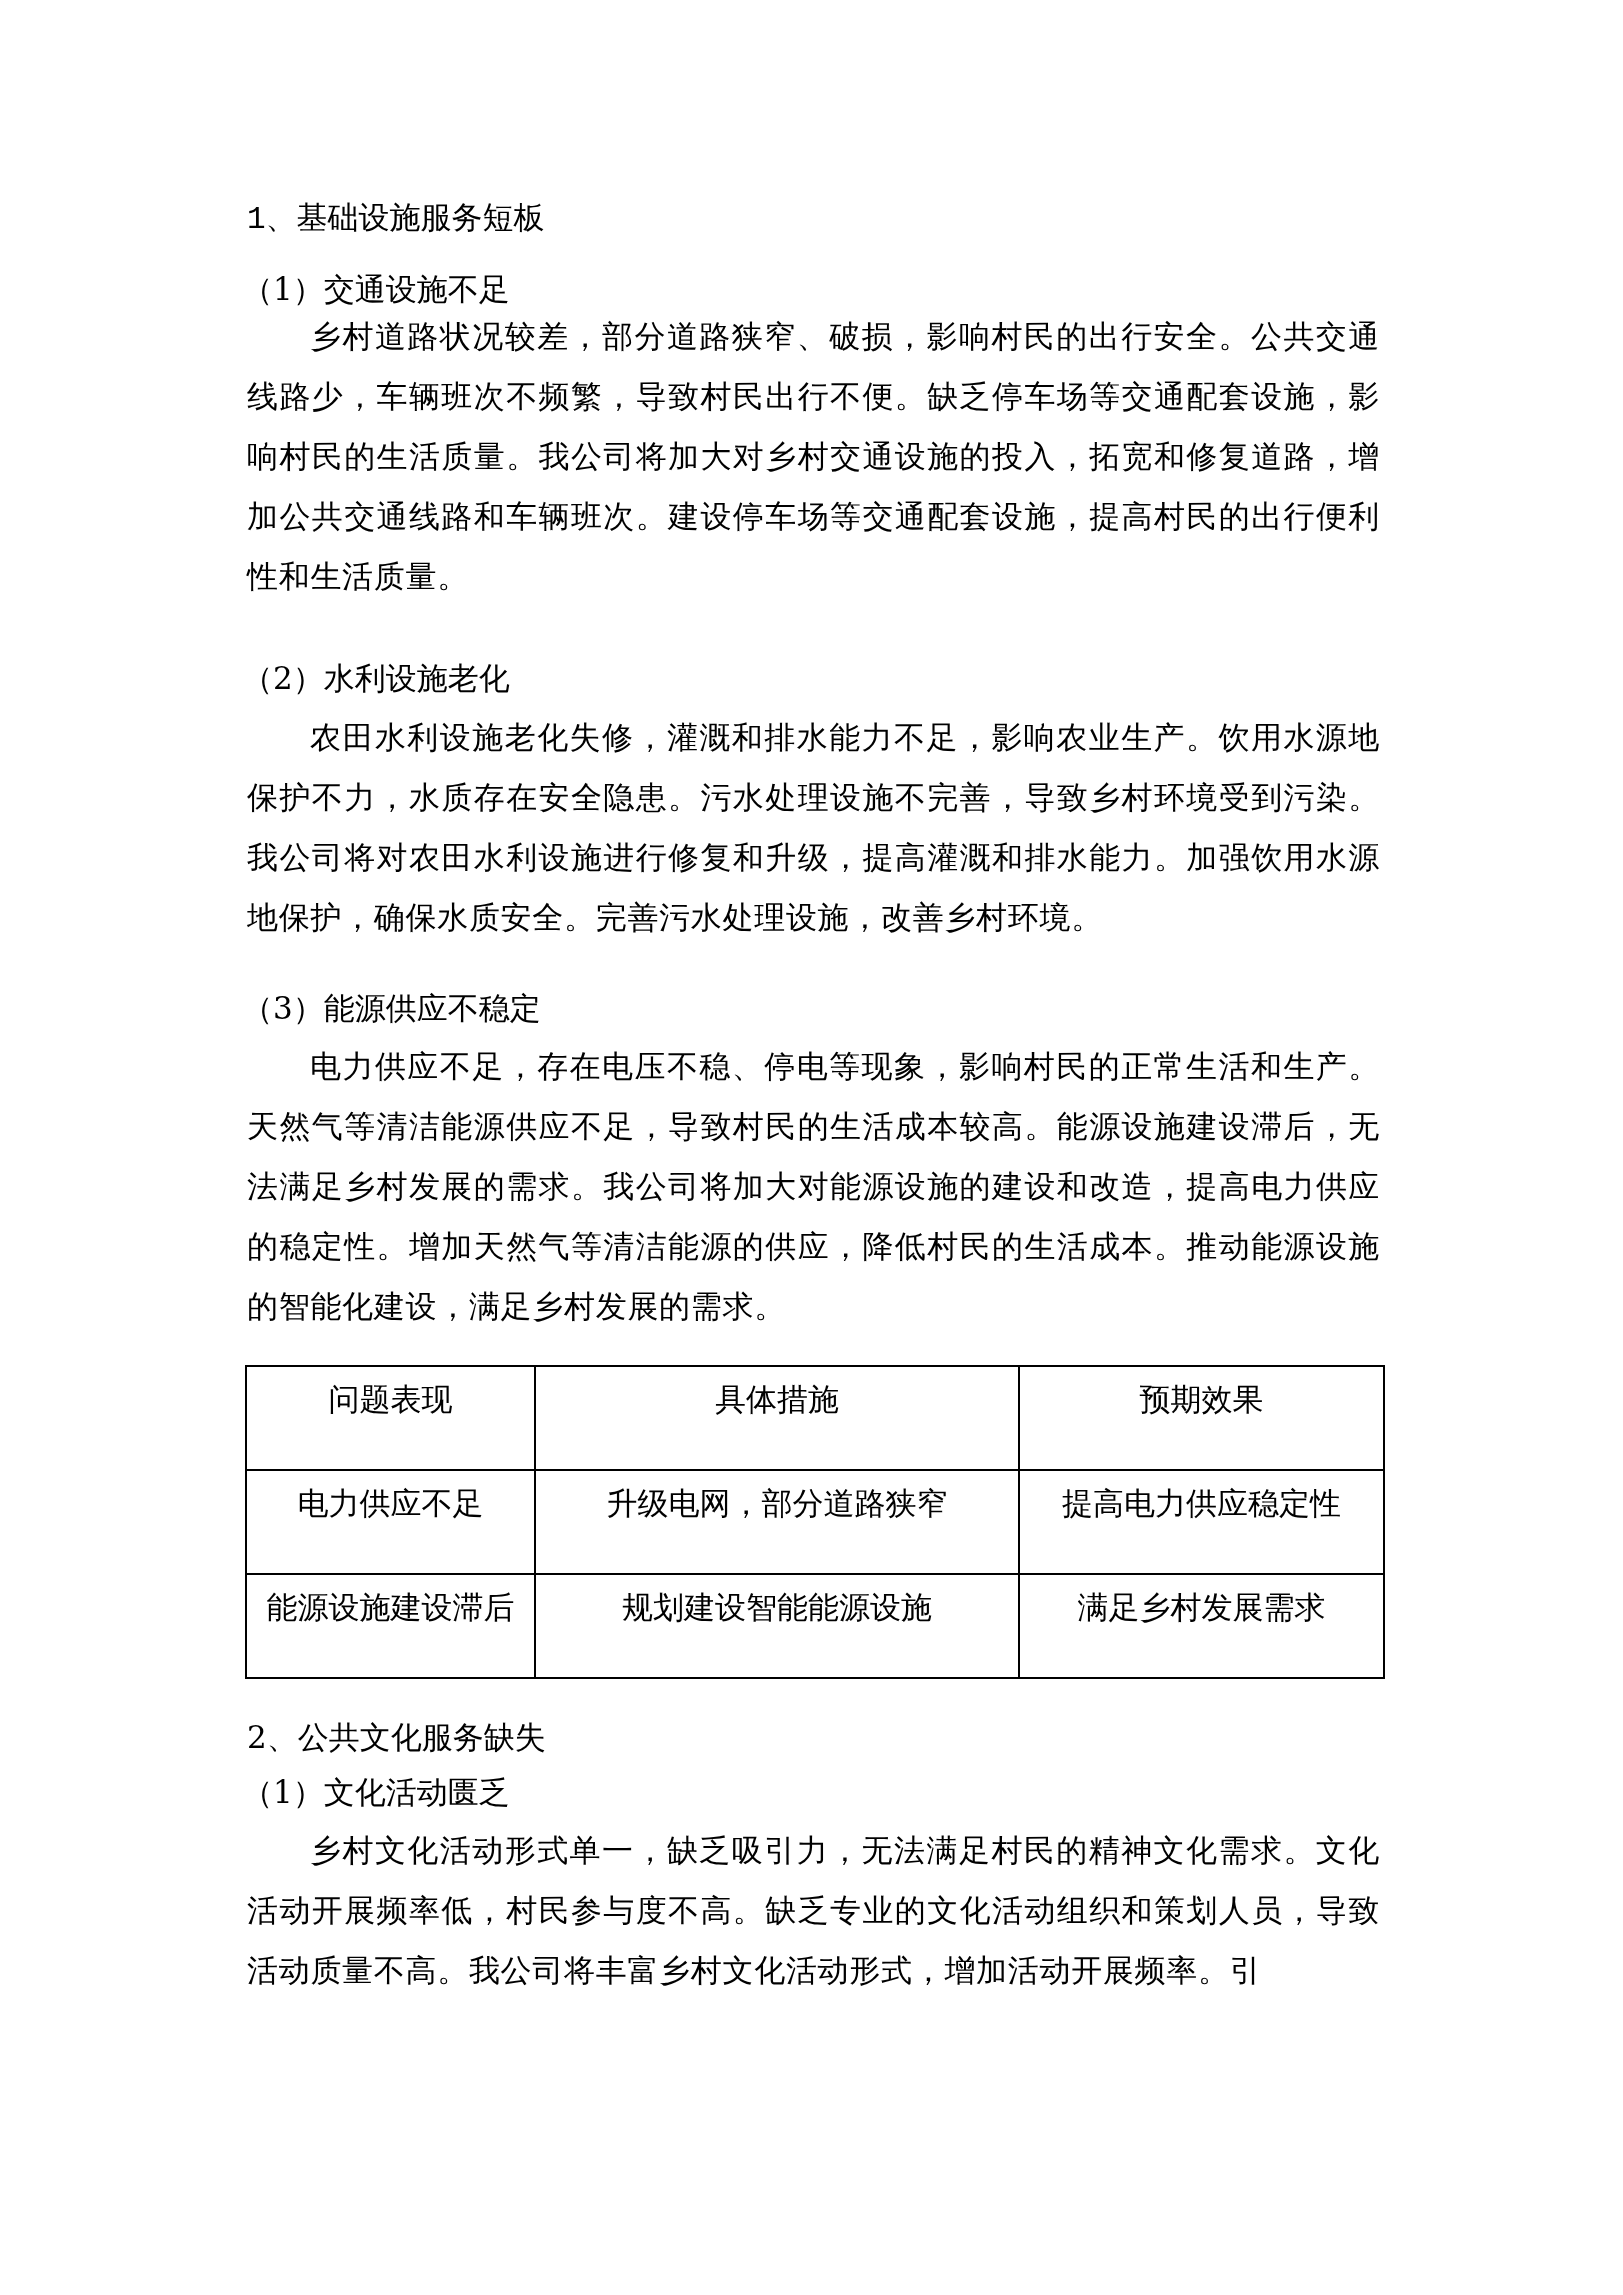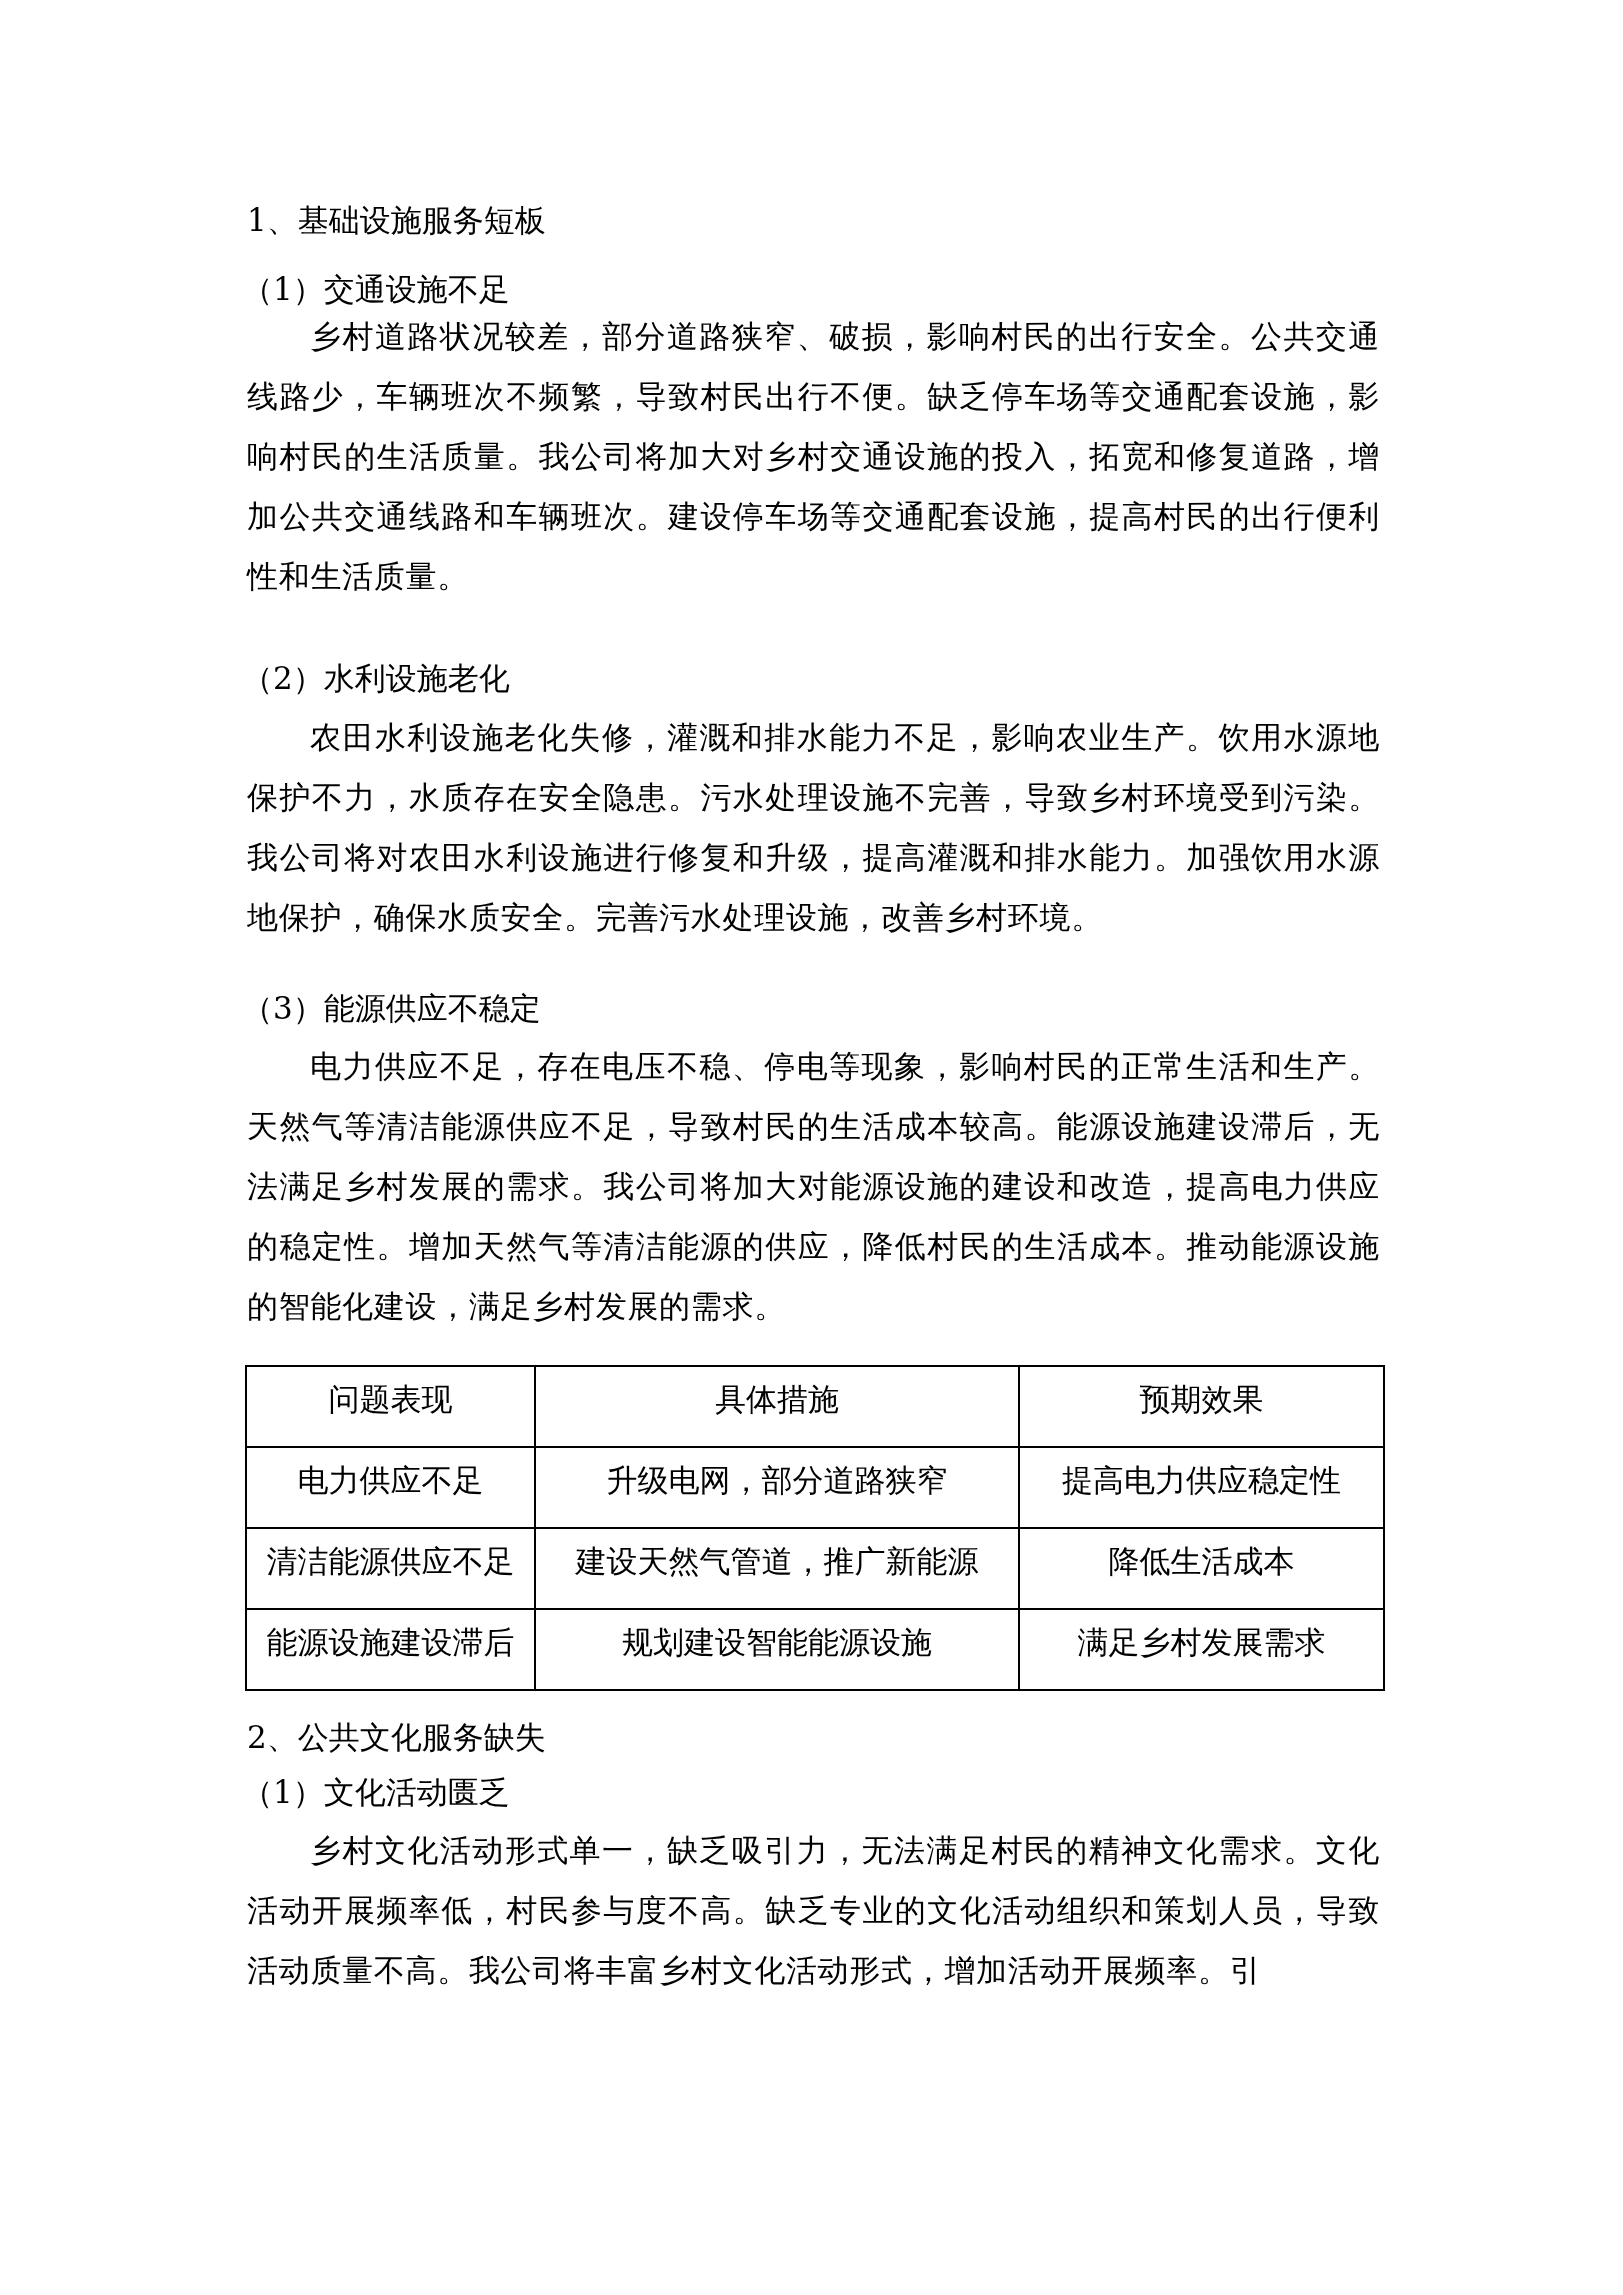--- a/index.html
+++ b/index.html
@@ -16,21 +16,21 @@
                   padding-top: 13px; font-size: 31px; line-height: 39px; height: 65px; }
   table.grid td.c1 { width: 285px; }
   table.grid td.c2 { width: 480px; }
   table.grid td.c3 { width: 361px; }
 </style>
 </head>
 <body>
 
 <div class="page">
 
-  <p class="h1" style="top:190px;">1、基础设施服务短板</p>
+  <p class="h1" style="top:190px;font-family:Liberation Mono, monospace;">1、基础设施服务短板</p>
 
   <p class="h2" style="top:259px;">（1）交通设施不足</p>
   <p class="p" style="top:306px;">乡村道路状况较差，部分道路狭窄、破损，影响村民的出行安全。公共交通线路少，车辆班次不频繁，导致村民出行不便。缺乏停车场等交通配套设施，影响村民的生活质量。我公司将加大对乡村交通设施的投入，拓宽和修复道路，增加公共交通线路和车辆班次。建设停车场等交通配套设施，提高村民的出行便利性和生活质量。</p>
 
   <p class="h2" style="top:648px;">（2）水利设施老化</p>
   <p class="p" style="top:707px;">农田水利设施老化失修，灌溉和排水能力不足，影响农业生产。饮用水源地保护不力，水质存在安全隐患。污水处理设施不完善，导致乡村环境受到污染。我公司将对农田水利设施进行修复和升级，提高灌溉和排水能力。加强饮用水源地保护，确保水质安全。完善污水处理设施，改善乡村环境。</p>
 
   <p class="h2" style="top:978px;">（3）能源供应不稳定</p>
   <p class="p" style="top:1036px;">电力供应不足，存在电压不稳、停电等现象，影响村民的正常生活和生产。天然气等清洁能源供应不足，导致村民的生活成本较高。能源设施建设滞后，无法满足乡村发展的需求。我公司将加大对能源设施的建设和改造，提高电力供应的稳定性。增加天然气等清洁能源的供应，降低村民的生活成本。推动能源设施的智能化建设，满足乡村发展的需求。</p>
 
@@ -40,25 +40,20 @@
       <td class="c1">问题表现</td>
       <td class="c2">具体措施</td>
       <td class="c3">预期效果</td>
     </tr>
     <tr>
       <td>电力供应不足</td>
       <td>升级电网，部分道路狭窄</td>
       <td>提高电力供应稳定性</td>
     </tr>
     <tr>
-      <td>清洁能源供应不足</td>
-      <td>建设天然气管道，推广新能源</td>
-      <td>降低生活成本</td>
-    </tr>
-    <tr>
       <td>能源设施建设滞后</td>
       <td>规划建设智能能源设施</td>
       <td>满足乡村发展需求</td>
     </tr>
   </tbody>
     </table>
 
   <p class="h1" style="top:1707px;">2、公共文化服务缺失</p>
 
   <p class="h2" style="top:1762px;">（1）文化活动匮乏</p>

